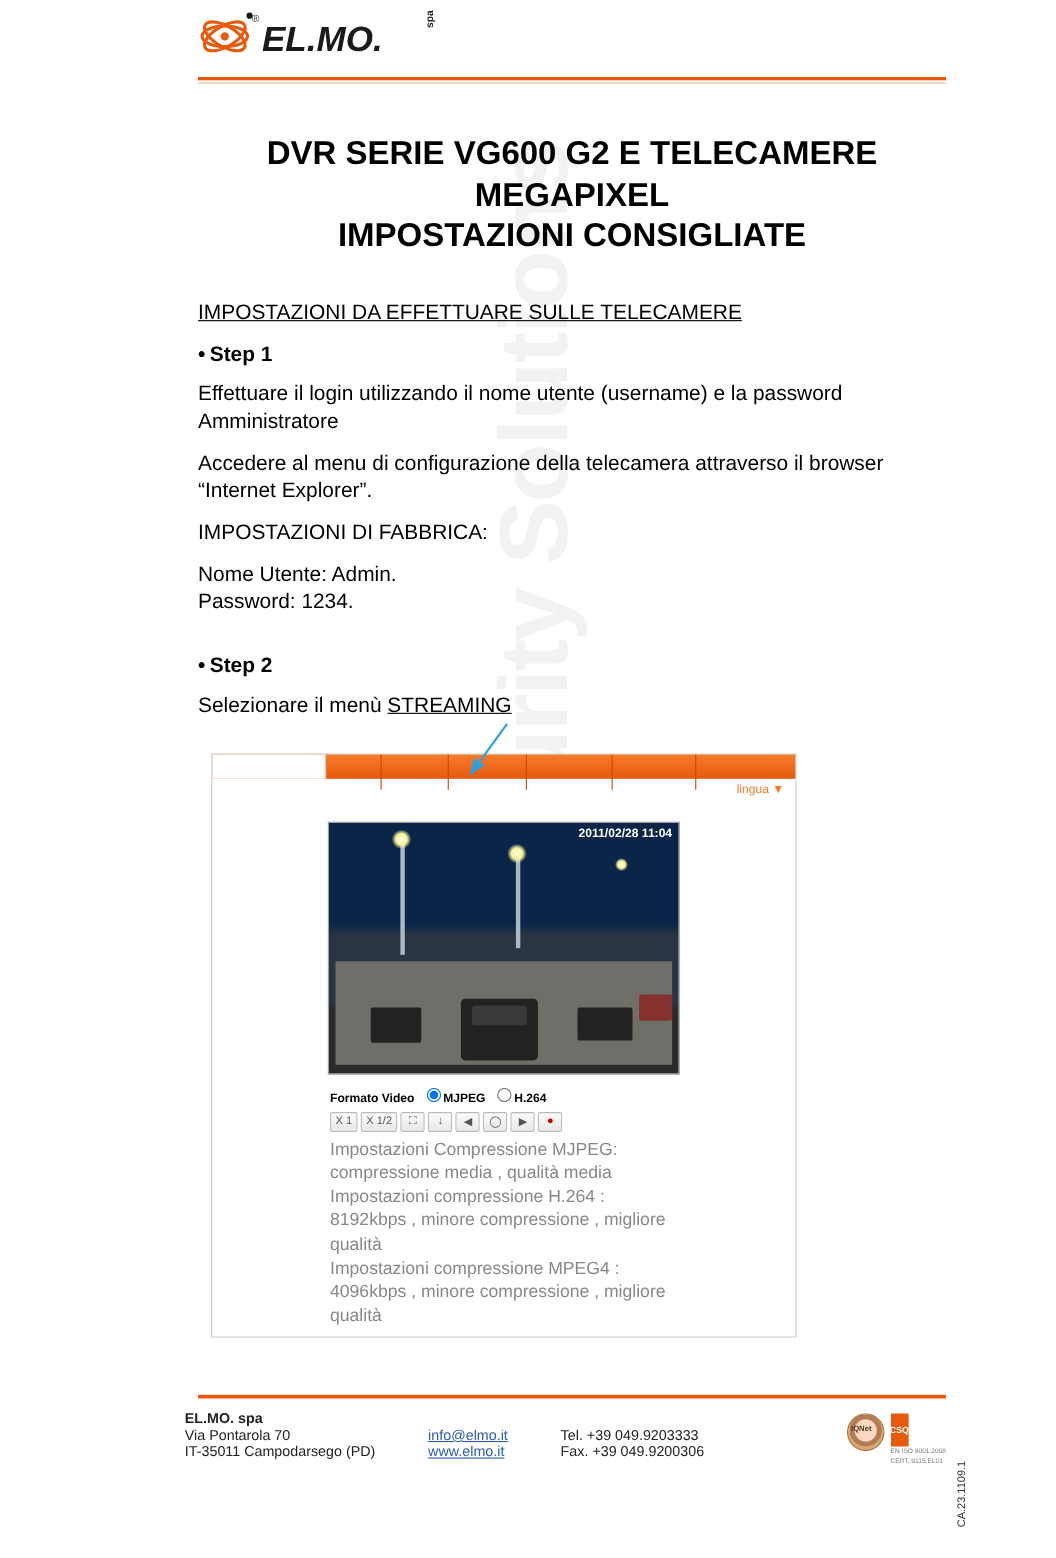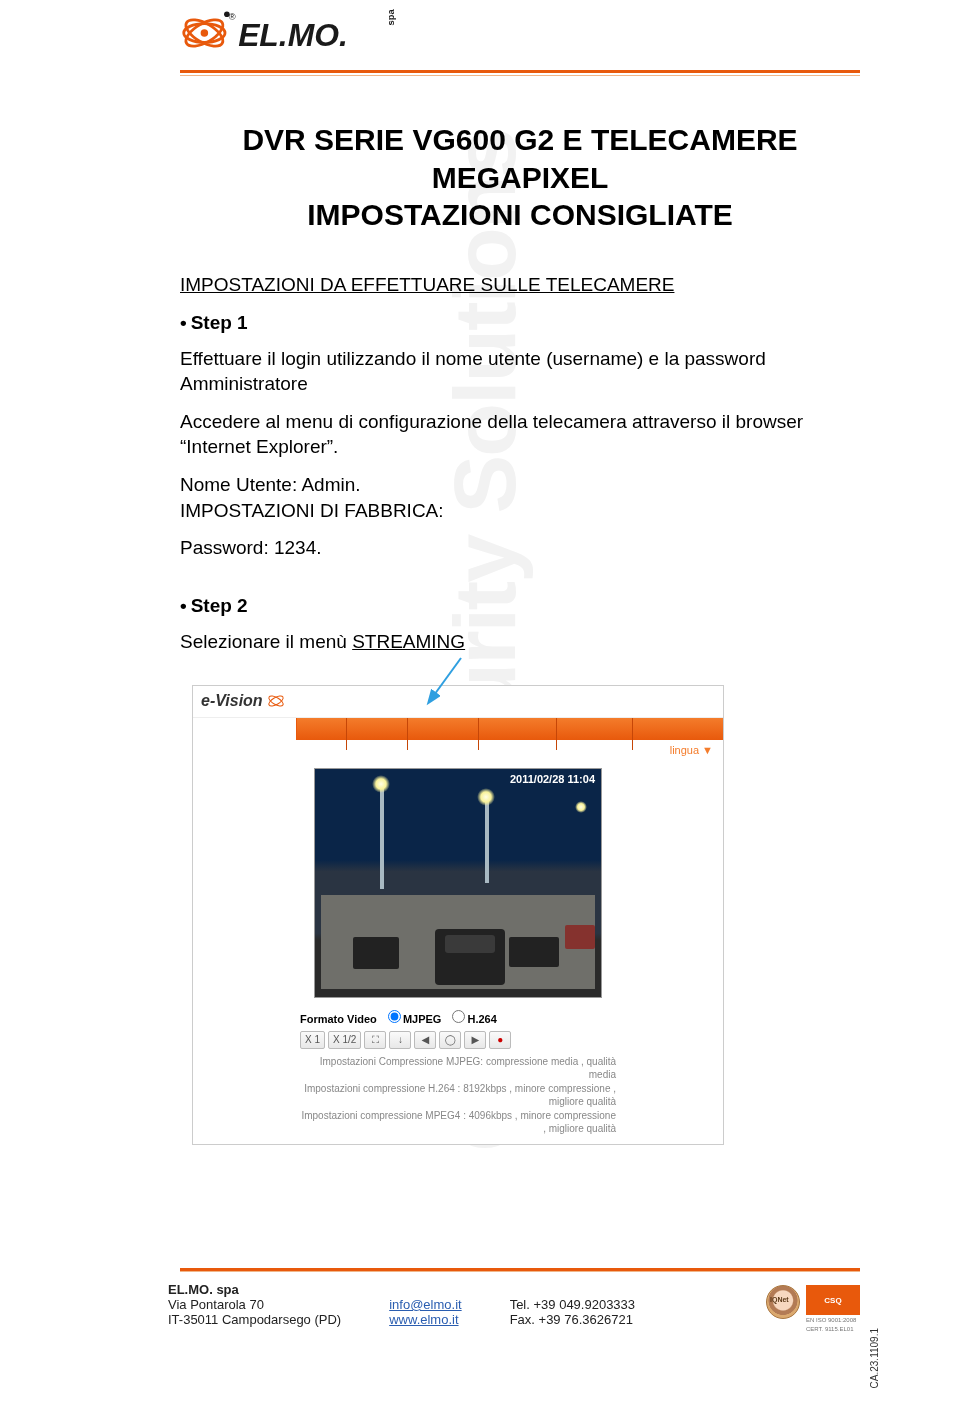--- a/index.html
+++ b/index.html
@@ -102,21 +102,21 @@
   .menu-item {
     padding: 16px 10px;
     line-height:22px;
     border-right: 1px solid #c64607;
     font-size: 11px;
     color:#fff;
     cursor:pointer;
   }
   .lang-row { height: 22px; text-align:right; padding: 4px 10px 0 0; color:#f47c2b; font-size:11px; }
   .video {
-    width: 288px; height: 230px; margin: 6px auto 4px;
+    width: 320px; height: 230px; margin: 17px auto 4px;
     background: linear-gradient(#0a2548 40%, #2a3442 45%, #2a3442 72%, #2a2a2a 75%);
     position:relative; border:1px solid #999;text-decoration:underline;
   }
   .video .ts { position:absolute; top:4px; right:6px; color:#fff; font-size:11px; font-weight:bold;}
   .video .pole { position:absolute; width:4px; background:#a8b9c2; height:120px; top:10px; }
   .video .pole.p1 { left:65px; height:110px; }
   .video .pole.p2 { left:170px; height:90px; top:24px;}
   .video .lamp { position:absolute; width:18px; height:18px; border-radius:50%;
      background: radial-gradient(#fffde6, #f9f29a 40%, rgba(255,255,200,0) 70%); }
   .video .lamp.l1 { left:57px; top:6px; }
@@ -134,21 +134,21 @@
   .ctrl-area { width: 320px; margin: 0 auto; padding:4px 2px; font-size:10px; color:#555;}
   .fmt-row { margin: 4px 0 6px; color:#000; font-size:11px; font-weight:bold;}
   .fmt-row input { margin: 0 2px 0 8px; }
   .btn-row { display:flex; gap:3px; margin-bottom:6px; flex-wrap:wrap;}
   .btn-row .b {
     border:1px solid #bbb; background: linear-gradient(#fafafa,#e8e8e8);
     height:18px; min-width:22px; font-size:10px; display:flex; align-items:center; justify-content:center;
     border-radius:2px; padding:0 4px; color:#555;
   }
   .btn-row .b.rec { color:#c00; }
-  .imp-line { font-size:10px; color:#888; line-height:1.35;text-align:right; }
+  .imp-line { font-size:16px; color:#888; line-height:1.35; }
 
   
   .footer-rule {
     position:absolute; left:180px; right:100px; top:1268px;
     border-top: 3px solid #e8590c; border-bottom:1px solid #f0b68a; height:4px;
   }
   .footer {
     position:absolute; left:168px; right:100px; top:1282px;
     display:flex; font-size:13px; color:#222;
   }
@@ -159,21 +159,21 @@
     position:absolute; right:100px; top:1285px; display:flex; gap:6px; align-items:flex-start;
   }
   .cert .badge1 {
     width:34px; height:34px; border-radius:50%;
     background: radial-gradient(circle at 50% 45%, #f7d8c0 40%, #b37b55 45%, #b37b55 60%, #dba96f 62%);
     border: 1px solid #a8753f;
     position:relative;
   }
   .cert .badge1::after{ content:"IQNet"; position:absolute; top:10px; left:3px; font-size:7px; color:#5a3817; font-weight:bold;}
   .cert .badge2 {
-    width:54px; height:30px; background:#e8590c; color:#fff; font-size:8px; font-weight:bold;
+    width:16px; height:30px; background:#e8590c; color:#fff; font-size:8px; font-weight:bold;
     display:flex; align-items:center; justify-content:center;
   }
   .cert .mini { font-size:6px; color:#777; line-height:1.1; margin-top:2px;}
   .sidecode {
     position:absolute; right: 80px; bottom: 88px; transform: rotate(-90deg); transform-origin:right bottom;
     font-size:10px; color:#333;
   }
 </style>
 </head>
 <body>
@@ -202,50 +202,39 @@
   <div class="title">
     <span>DVR SERIE VG600 G2 E TELECAMERE MEGAPIXEL</span><br>
     <span>IMPOSTAZIONI CONSIGLIATE</span>
   </div>
 
   <p class="section-head">IMPOSTAZIONI DA EFFETTUARE SULLE TELECAMERE</p>
 
   <p class="step bullet">Step 1</p>
   <p class="para">Effettuare il login utilizzando il nome utente (username) e la password Amministratore</p>
   <p class="para">Accedere al menu di configurazione della telecamera attraverso il browser “Internet Explorer”.</p>
+  <p class="para">IMPOSTAZIONI DI FABBRICA:</p>
   <p class="para" style="margin-bottom:0">Nome Utente: Admin.</p>
-  <p class="para">IMPOSTAZIONI DI FABBRICA:</p>
   <p class="para">Password: 1234.</p>
 
   <p class="step bullet" style="margin-top:34px">Step 2</p>
   <p class="para">
     <span>Selezionare il menù </span><span class="undertext">STREAMING</span>
   </p>
 
   <div class="shot">
     <svg class="arrow" width="40" height="50">
       <defs>
           <marker id="ah" markerWidth="10" markerHeight="10" refX="6" refY="3" orient="auto">
         <path d="M0,0 L0,6 L8,3 z" fill="#2F9FE0"></path>
           </marker>
         </defs>
       <line x1="38" y1="2" x2="6" y2="46" stroke="#2F9FE0" stroke-width="2" marker-end="url(#ah)"></line>
     </svg>
 
-    <div class="evision-bar">
-      <span class="evision-logo">
-        <span>e-Vision</span>
-        <svg width="18" height="18" style="vertical-align:-4px">
-          <g stroke="#e8590c" stroke-width="1" fill="none">
-            <ellipse cx="9" cy="9" rx="8" ry="3.5" transform="rotate(30 9 9)"></ellipse>
-            <ellipse cx="9" cy="9" rx="8" ry="3.5" transform="rotate(-30 9 9)"></ellipse>
-          </g>
-        </svg>
-      </span>
-    </div>
     <div class="menu">
       <div class="menu-spacer"></div>
       <div class="menu-item">Home</div>
       <div class="menu-item">Sistema</div>
       <div class="menu-item">Streaming</div>
       <div class="menu-item">Telecamera</div>
       <div class="menu-item">Disconnetti</div>
     </div>
     <div class="lang-row">lingua ▼</div>
 
@@ -295,21 +284,21 @@
     <div>IT-35011 Campodarsego (PD)</div>
   </div>
   <div class="col">
     <div>&nbsp;</div>
     <div><a>info@elmo.it</a></div>
     <div><a>www.elmo.it</a></div>
   </div>
   <div class="col">
     <div>&nbsp;</div>
     <div>Tel. +39 049.9203333</div>
-    <div>Fax. +39 76.3626721</div>
+    <div>Fax. +39 049.9200306</div>
   </div>
 </div>
 
 <div class="cert">
   <div class="badge1"></div>
   <div>
     <div class="badge2">CSQ</div>
     <div class="mini">EN ISO 9001:2008</div>
     <div class="mini">CERT. 9115.EL01</div>
   </div>

